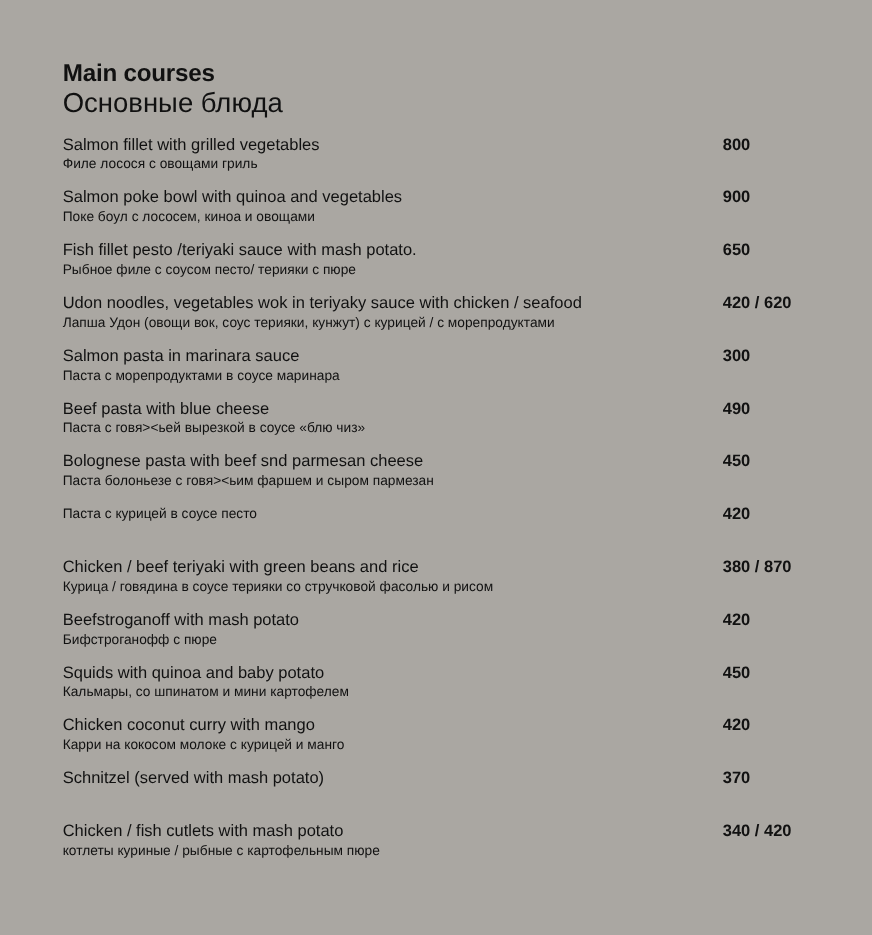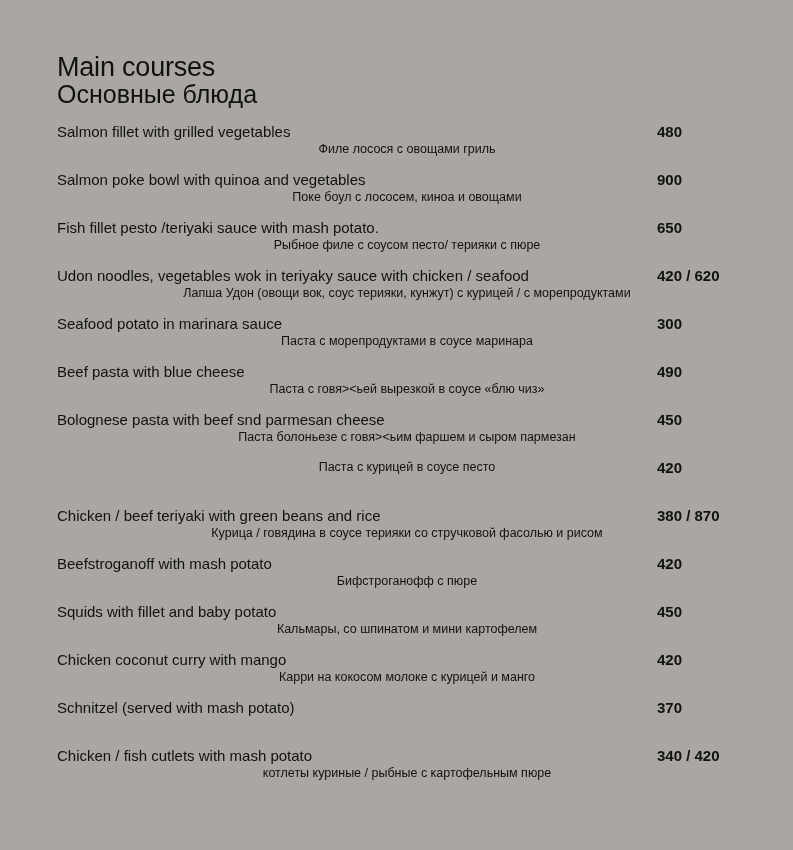--- a/index.html
+++ b/index.html
@@ -6,76 +6,76 @@
   body {
     width: 793px; height: 850px;
     background: #aaa7a2;
     color: #111111;
     font-family: "Liberation Sans", "DejaVu Sans", sans-serif;
     position: relative;
     overflow: hidden;
   }
   .page { position: absolute; left: 57px; top: 52px; width: 700px; }
   .title {
-    font-weight: normal; font-size: 27px; line-height: 30px;
+    font-weight: bold; font-size: 22px; line-height: 30px;
     letter-spacing: -0.2px; margin: 0;
   }
   .subtitle {
     font-size: 25px; line-height: 24px; margin: 0 0 17px 0;
     font-weight: normal;
   }
   .menu { list-style: none; margin: 0; padding: 0; }
   .item {
     position: relative;
     height: 48px;
   }
   .item-name {
     font-weight: normal; font-size: 15px; line-height: 18px;
     display: block; white-space: nowrap;
   }
   .item-desc {
     font-size: 12.5px; line-height: 16px;
-    display: block; white-space: nowrap; text-align: center;
+    display: block; white-space: nowrap;
   }
   .item-price {
     position: absolute; left: 600px; top: 0;
     font-weight: bold; font-size: 15px; line-height: 18px;
     white-space: nowrap;
   }
 </style>
 </head>
 <body>
 
 <div class="page">
   <h1 class="title">Main courses</h1>
   <h2 class="subtitle">Основные блюда</h2>
 
   <ul class="menu">
     <li class="item">
       <span class="item-name">Salmon fillet with grilled vegetables</span>
       <span class="item-desc">Филе лосося с овощами гриль</span>
-      <span class="item-price">480</span>
+      <span class="item-price">800</span>
     </li>
     <li class="item">
       <span class="item-name">Salmon poke bowl with quinoa and vegetables</span>
       <span class="item-desc">Поке боул с лососем, киноа и овощами</span>
       <span class="item-price">900</span>
     </li>
     <li class="item">
       <span class="item-name">Fish fillet pesto /teriyaki sauce with mash potato.</span>
       <span class="item-desc">Рыбное филе с соусом песто/ терияки с пюре</span>
       <span class="item-price">650</span>
     </li>
     <li class="item">
       <span class="item-name">Udon noodles, vegetables  wok in teriyaky sauce with chicken / seafood</span>
       <span class="item-desc">Лапша Удон (овощи вок, соус терияки, кунжут) с курицей / с морепродуктами</span>
       <span class="item-price">420 / 620</span>
     </li>
     <li class="item">
-      <span class="item-name">Seafood potato in marinara sauce</span>
+      <span class="item-name">Salmon pasta in marinara sauce</span>
       <span class="item-desc">Паста с морепродуктами в соусе маринара</span>
       <span class="item-price">300</span>
     </li>
     <li class="item">
       <span class="item-name">Beef pasta with blue cheese</span>
       <span class="item-desc">Паста с говя&gt;&lt;ьей вырезкой в соусе «блю чиз»</span>
       <span class="item-price">490</span>
     </li>
     <li class="item">
       <span class="item-name">Bolognese pasta with beef snd parmesan cheese</span>
@@ -90,21 +90,21 @@
       <span class="item-name">Chicken / beef teriyaki with green beans and rice</span>
       <span class="item-desc">Курица / говядина в соусе терияки со стручковой фасолью и рисом</span>
       <span class="item-price">380 / 870</span>
     </li>
     <li class="item">
       <span class="item-name">Beefstroganoff with mash potato</span>
       <span class="item-desc">Бифстроганофф с пюре</span>
       <span class="item-price">420</span>
     </li>
     <li class="item">
-      <span class="item-name">Squids with fillet and baby potato</span>
+      <span class="item-name">Squids with quinoa and baby potato</span>
       <span class="item-desc">Кальмары,  со шпинатом и мини картофелем</span>
       <span class="item-price">450</span>
     </li>
     <li class="item">
       <span class="item-name">Chicken coconut curry with mango</span>
       <span class="item-desc">Карри на кокосом молоке с курицей и манго</span>
       <span class="item-price">420</span>
     </li>
     <li class="item">
       <span class="item-name">Schnitzel (served with mash potato)</span>

